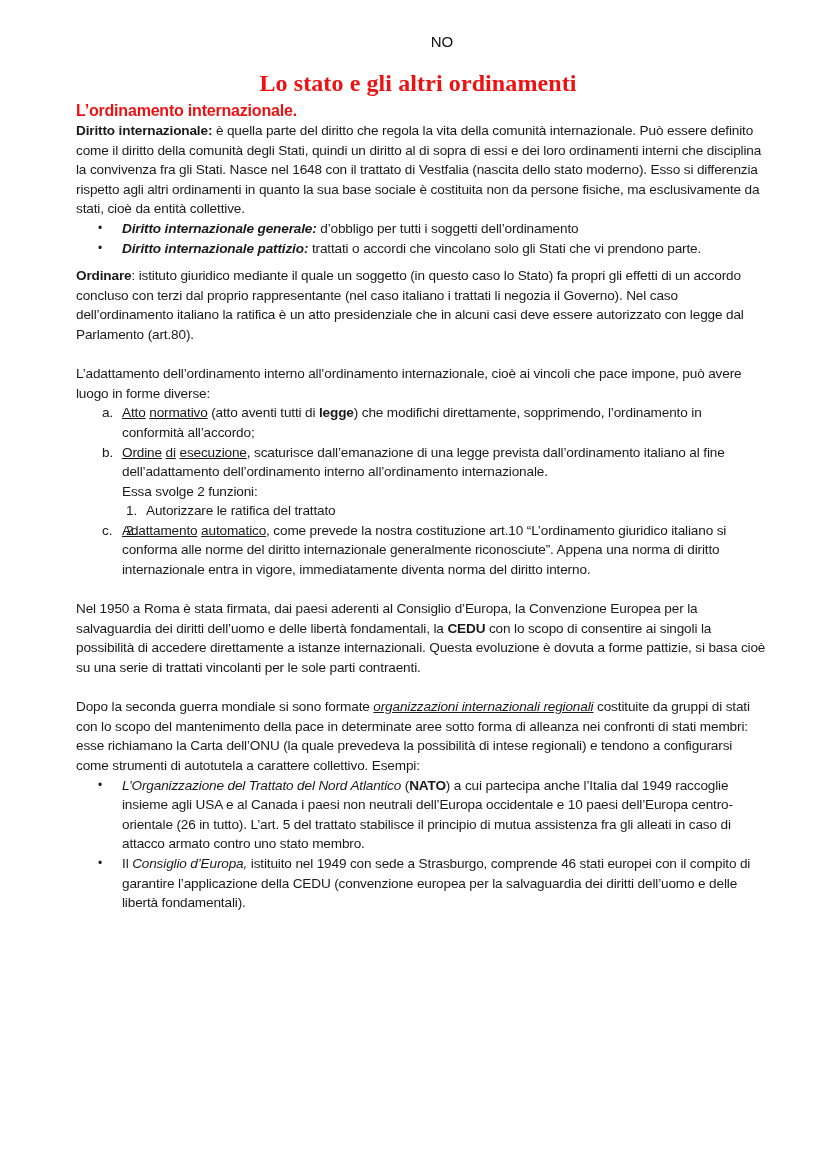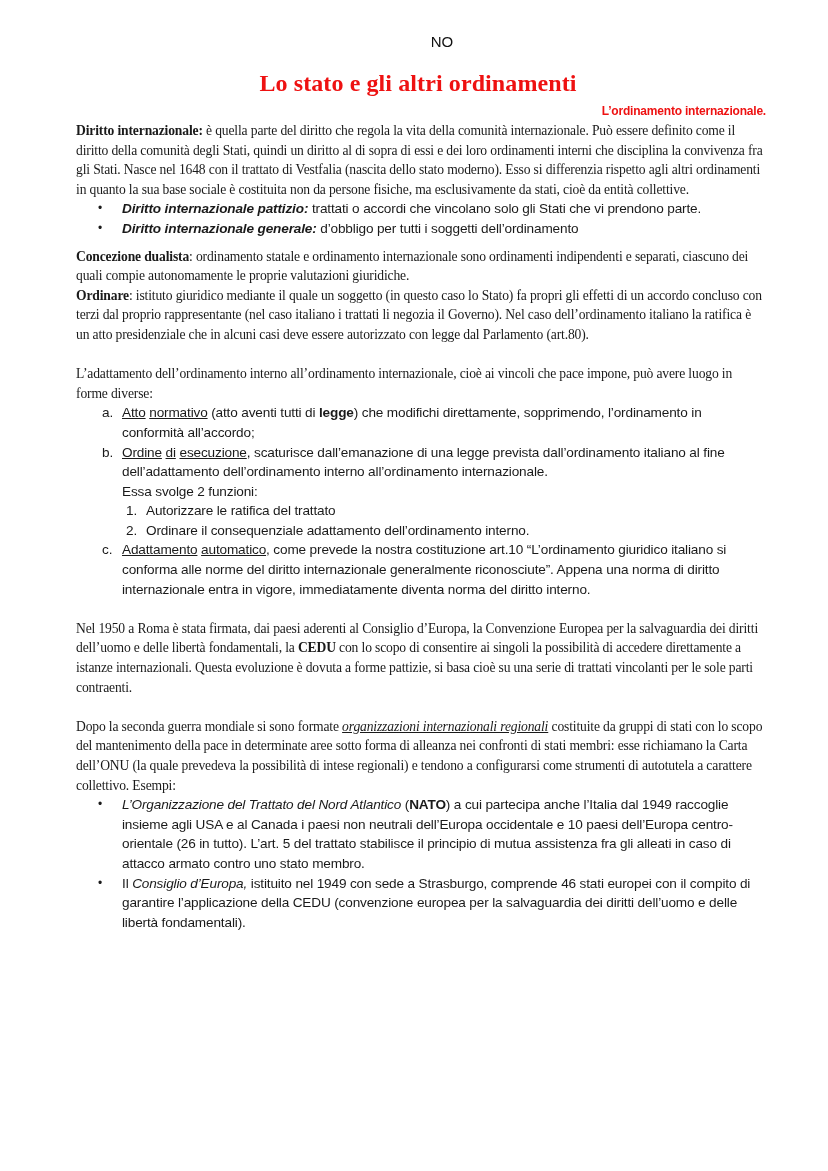--- a/index.html
+++ b/index.html
@@ -15,24 +15,24 @@
     .title {
       position: absolute; top: 70px; left: 0; width: 836px; text-align: center;
       font-family: "Liberation Serif", serif; font-weight: bold; font-size: 24px;
       color: #ee1111; letter-spacing: 0.1px;
     }
     .content {
       position: absolute; left: 76px; top: 101px; width: 690px;
       font-size: 13.6px; line-height: 19.6px; letter-spacing: -0.15px;
     }
     .h2 {
-      color: #ee1111; font-weight: bold; font-size: 12px; line-height: 20px;
-      margin: 0; letter-spacing: -0.2px; text-align: right;
+      color: #ee1111; font-weight: bold; font-size: 16px; line-height: 20px;
+      margin: 0; letter-spacing: -0.2px;
     }
-    p { margin: 0; font-family: Liberation Serif, serif; }
+    p { margin: 0; }
     .gap { height: 19.6px; }
     .gap-s { height: 8px; }
     ul.bul { margin: 0; padding: 0 0 0 46px; list-style: none; }
     ul.bul li { position: relative; }
     ul.bul li::before {
       content: "\2022"; position: absolute; left: -24px; top: 0; font-size: 12px;
     }
     ol.alpha { margin: 0; padding: 0 0 0 46px; list-style: none; }
     ol.alpha > li { position: relative; }
     .mk { position: absolute; left: -20px; top: 0; }
@@ -48,44 +48,43 @@
 
 <div class="page">
   <div class="hdr-no">NO</div>
   <div class="title">Lo stato e gli altri ordinamenti</div>
 
   <div class="content">
 
     <h2 class="h2">L’ordinamento internazionale.</h2>
     <p><b>Diritto internazionale:</b><span> è quella parte del diritto che regola la vita della comunità internazionale. Può essere definito come il diritto della comunità degli Stati, quindi un diritto al di sopra di essi e dei loro ordinamenti interni che disciplina la convivenza fra gli Stati. Nasce nel 1648 con il trattato di Vestfalia (nascita dello stato moderno). Esso si differenzia rispetto agli altri ordinamenti in quanto la sua base sociale è costituita non da persone fisiche, ma esclusivamente da stati, cioè da entità collettive.</span></p>
     <ul class="bul">
+      <li><b><i>Diritto internazionale generale:</i></b><span> d’obbligo per tutti i soggetti dell’ordinamento</span></li>
       <li><b><i>Diritto internazionale pattizio:</i></b><span> trattati o accordi che vincolano solo gli Stati che vi prendono parte.</span></li>
-      <li><b><i>Diritto internazionale generale:</i></b><span> d’obbligo per tutti i soggetti dell’ordinamento</span></li>
     </ul>
 
     <div class="gap-s"></div>
 
-    <p><b>Concezione dualista</b><span>: ordinamento statale e ordinamento internazionale sono ordinamenti indipendenti e separati, ciascuno dei quali compie autonomamente le proprie valutazioni giuridiche.</span></p>
     <p><b>Ordinare</b><span>: istituto giuridico mediante il quale un soggetto (in questo caso lo Stato) fa propri gli effetti di un accordo concluso con terzi dal proprio rappresentante (nel caso italiano i trattati li negozia il Governo). Nel caso dell’ordinamento italiano la ratifica è un atto presidenziale che in alcuni casi deve essere autorizzato con legge dal Parlamento (art.80).</span></p>
 
     <div class="gap"></div>
 
     <p>L’adattamento dell’ordinamento interno all’ordinamento internazionale, cioè ai vincoli che pace impone, può avere luogo in forme diverse:</p>
     <ol class="alpha">
       <li>
         <span class="mk">a.</span>
         <span class="u">Atto</span> <span class="u">normativo</span><span> (atto aventi tutti di </span><b>legge</b><span>) che modifichi direttamente, sopprimendo, l’ordinamento in conformità all’accordo;</span>
       </li>
       <li>
         <span class="mk">b.</span>
         <span class="u">Ordine</span> <span class="u">di</span> <span class="u">esecuzione</span><span>, scaturisce dall’emanazione di una legge prevista dall’ordinamento italiano al fine dell’adattamento dell’ordinamento interno all’ordinamento internazionale.</span>
         <div>Essa svolge 2 funzioni:</div>
         <ol class="num">
           <li><span class="mk">1.</span><span>Autorizzare le ratifica del trattato</span></li>
-          <li><span class="mk">2.</span><span>Ordinare il consequenziale adattamento dell’ordinamento interno.</span></li>
+          <li><span class="mk">2.</span></li>
         </ol>
       </li>
       <li>
         <span class="mk">c.</span>
         <span class="u">Adattamento</span> <span class="u">automatico</span><span>, come prevede la nostra costituzione art.10 “L’ordinamento giuridico italiano si conforma alle norme del diritto internazionale generalmente riconosciute”. Appena una norma di diritto internazionale entra in vigore, immediatamente diventa norma del diritto interno.</span>
       </li>
     </ol>
 
     <div class="gap"></div>
 

